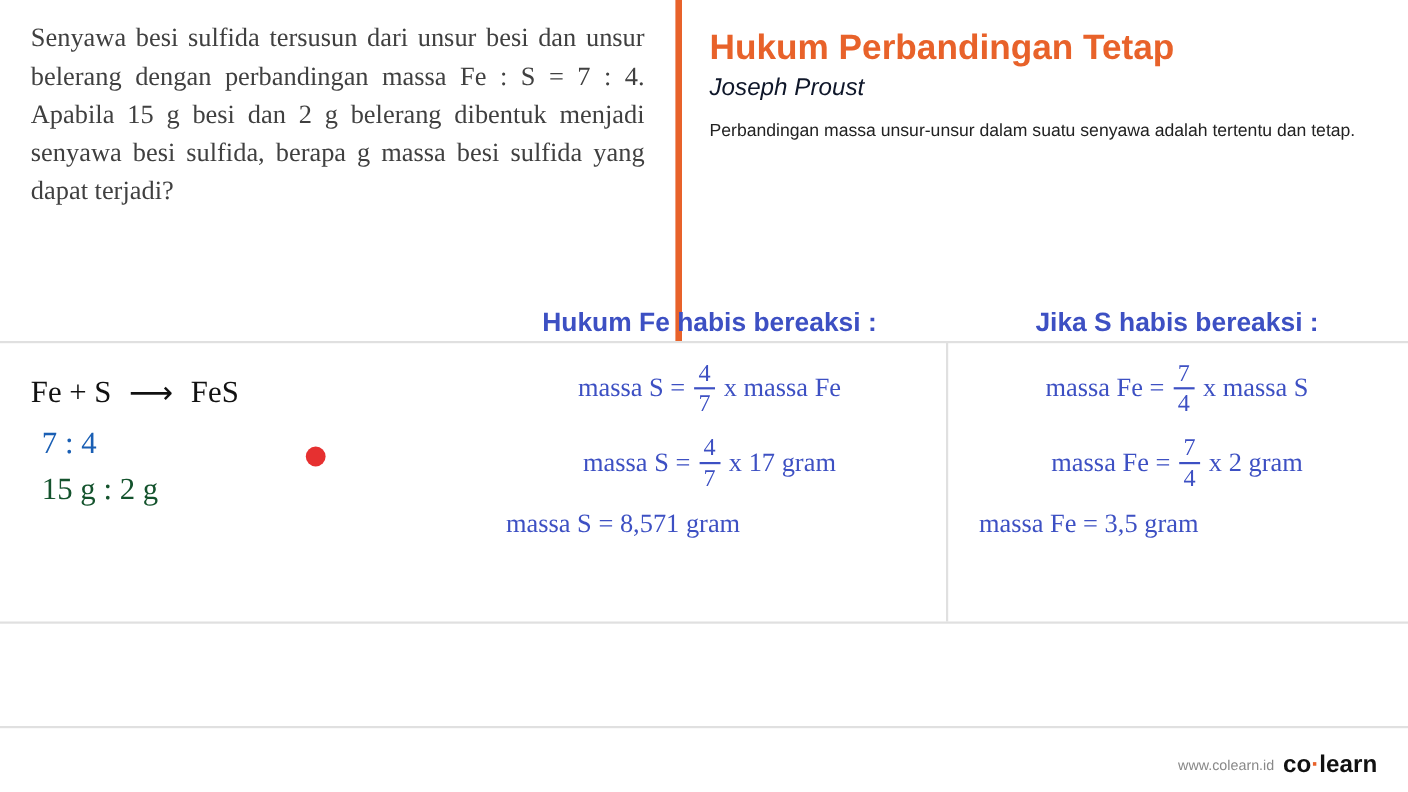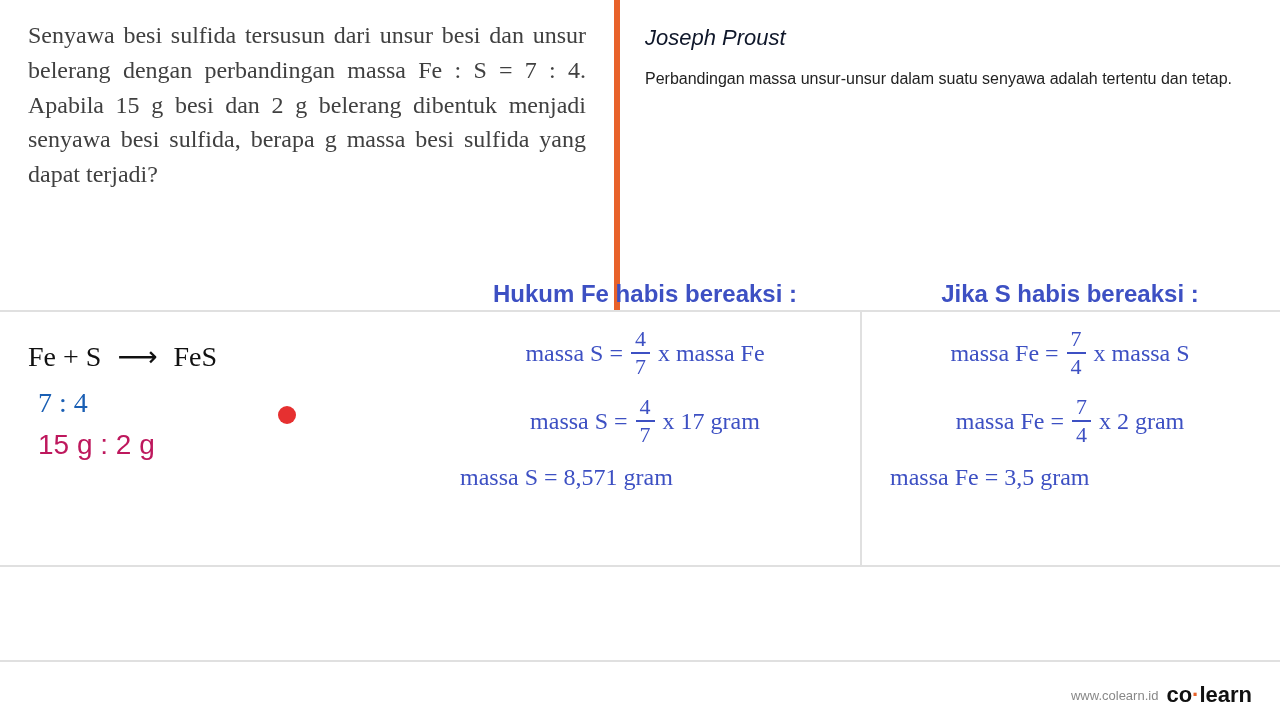--- a/index.html
+++ b/index.html
@@ -143,22 +143,22 @@
     }
 
     .ratio-blue {
       font-size: 28px;
       color: #1a5fb4;
       font-family: 'Times New Roman', serif;
     }
 
     .given-ratio {
       font-size: 28px;
-      color: #be185d;
-      font-family: Liberation Sans, sans-serif;
+      color: #14532d;
+      font-family: Liberation Serif, serif;
     }
 
     
     .red-dot {
       position: absolute;
       width: 18px;
       height: 18px;
       border-radius: 50%;
       background: #e63030;
       left: 278px;
@@ -277,20 +277,21 @@
   <div class="divider-h1"></div>
   <div class="divider-h2"></div>
   <div class="divider-h3"></div>
   <div class="divider-col"></div>
 
   <div class="left-panel">
     <p class="question-text">Senyawa besi sulfida tersusun dari unsur besi dan unsur belerang dengan perbandingan massa Fe : S = 7 : 4. Apabila 15 g besi dan 2 g belerang dibentuk menjadi senyawa besi sulfida, berapa g massa besi sulfida yang dapat terjadi?</p>
   </div>
 
   <div class="right-panel">
+    <div class="law-title">Hukum Perbandingan Tetap</div>
     <div class="law-author">Joseph Proust</div>
     <div class="law-description">Perbandingan massa unsur-unsur dalam suatu senyawa adalah tertentu dan tetap.</div>
   </div>
 
   <div class="bottom-left">
     <div class="reaction-row">
       <span class="reaction-equation">Fe + S</span>
       <span class="arrow">⟶</span>
       <span class="reaction-equation">FeS</span>
     </div>

